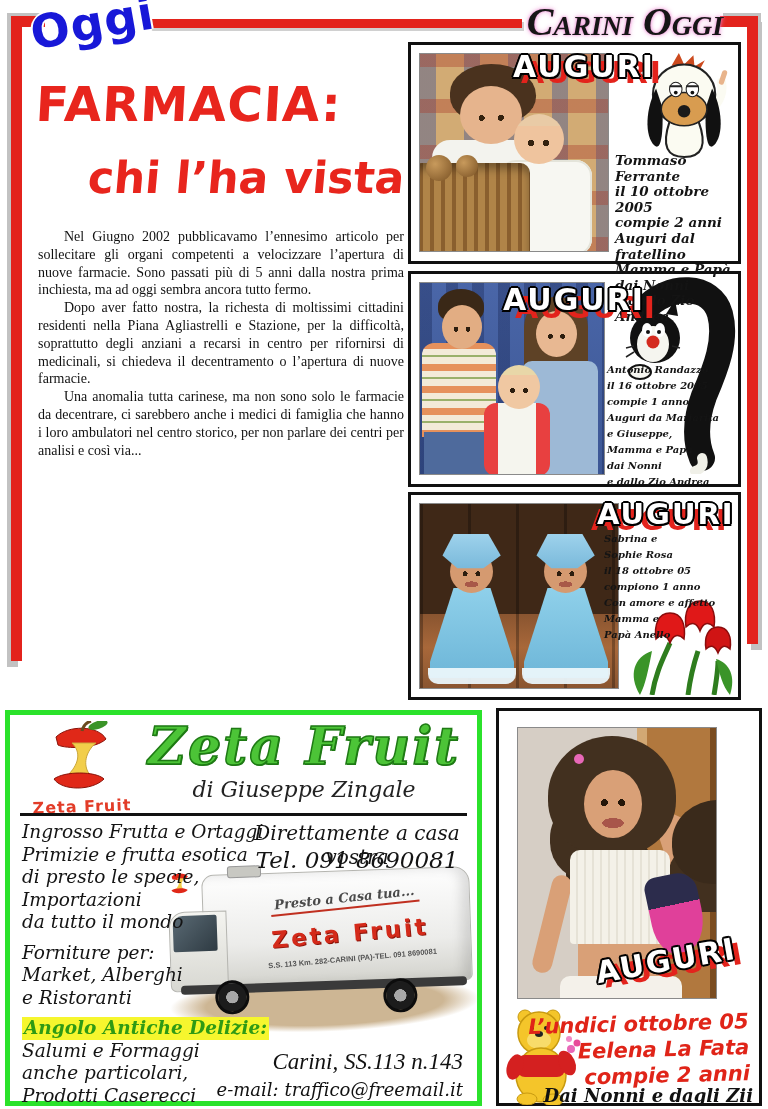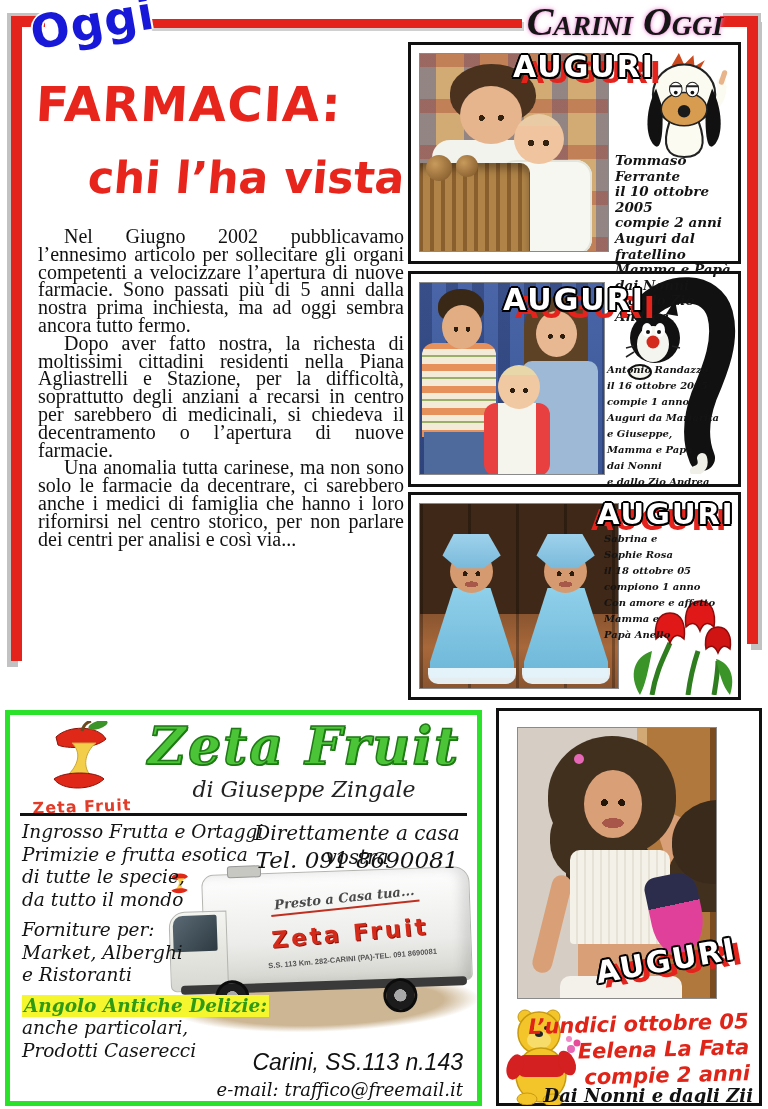--- a/index.html
+++ b/index.html
@@ -22,21 +22,21 @@
   .masthead{position:absolute;left:520px;top:-2px;width:210px;text-align:center;
         font-family:"Liberation Serif",serif;font-style:italic;font-weight:bold;
         font-variant:small-caps;font-size:40px;color:#161616;
         text-shadow:0 0 5px rgba(236,130,208,.9),0 0 2px rgba(236,130,208,.8)}
 
   
   .h1{position:absolute;left:36px;top:76px;font-family:"DejaVu Sans",sans-serif;font-weight:bold;
       font-size:48px;color:#e8251d;letter-spacing:1px;transform:skewX(-3deg)}
   .h2{position:absolute;left:88px;top:152px;font-family:"DejaVu Sans",sans-serif;font-weight:bold;
       font-size:44px;color:#e8251d;transform:skewX(-5deg)}
-  .article{position:absolute;left:38px;top:228px;width:366px;font-size:20px;line-height:17.8px;
+  .article{position:absolute;left:38px;top:228px;width:366px;font-size:14px;line-height:17.8px;
       text-align:justify}
   .article p{margin:0;text-indent:26px}
 
   
   .gbox{position:absolute;left:408px;width:333px;background:#fff;border:3px solid #101010}
   #gbox1{top:42px;height:222px} #gbox2{top:271px;height:216px} #gbox3{top:492px;height:208px}
   #gbox4{position:absolute;left:496px;top:708px;width:266px;height:398px;background:#fff;border:3px solid #101010}
 
   .photo{position:absolute;overflow:hidden;border:1px solid #8a8a8a}
   .photo>div{position:absolute}
@@ -165,21 +165,21 @@
     font-style:italic;font-size:22px;color:#222}
   .ad-rule{position:absolute;left:10px;top:98px;width:447px;height:3px;background:#111}
   .ad-left{position:absolute;left:12px;top:106px;font-family:"DejaVu Serif",serif;font-style:italic;
     font-size:18.5px;line-height:22.5px;color:#141414;z-index:5}
   .ad-gap{height:8px}
   .ad-highlight{display:inline-block;color:#2f9a14;font-weight:bold;background:#f6f62e;padding:0 2px}
   .ad-direct{position:absolute;left:228px;top:106px;width:238px;text-align:center;font-family:"DejaVu Serif",serif;
     font-style:italic;font-size:20px;color:#141414;z-index:5}
   .ad-tel{position:absolute;left:228px;top:132px;width:238px;text-align:center;font-family:"DejaVu Serif",serif;
     font-style:italic;font-size:23px;color:#141414;z-index:5}
-  .ad-addr{position:absolute;right:14px;top:334px;font-family:Liberation Sans, sans-serif;font-style:italic;
+  .ad-addr{position:absolute;right:14px;top:334px;font-family:Liberation Serif, serif;font-style:italic;
     font-size:23px;color:#111;z-index:5}
   .ad-email{position:absolute;right:14px;top:364px;font-family:"DejaVu Serif",serif;font-style:italic;
     font-size:18px;color:#111;z-index:5}
 
   
   .van{position:absolute;left:158px;top:150px;width:312px;height:184px;transform:rotate(-2deg);z-index:1}
   .van>div{position:absolute}
   .van-ground{left:-10px;top:112px;width:330px;height:66px;
     background:radial-gradient(ellipse 60% 55% at 50% 40%,#cdb694 0 60%,rgba(205,182,148,0) 78%)}
   .van-body{left:36px;top:6px;width:268px;height:114px;border:1px solid #b5b5b0;border-radius:12px 16px 6px 6px;
@@ -212,22 +212,22 @@
   <div class="frame fr-arm"></div>
   <div class="frame top-rule"></div>
 
   <div class="oggi">Oggi</div>
   <div class="masthead">Carini Oggi</div>
 
   <div class="h1">FARMACIA:</div>
   <div class="h2">chi l’ha vista?</div>
   <div class="article">
     <p>Nel Giugno 2002 pubblicavamo l’ennesimo articolo per sollecitare gli organi competenti a velocizzare l’apertura di nuove farmacie. Sono passati più di 5 anni dalla nostra prima inchiesta, ma ad oggi sembra ancora tutto fermo.</p>
-    <p>Dopo aver fatto nostra, la richesta di moltissimi cittadini residenti nella Piana Agliastrelli e Stazione, per la difficoltà, soprattutto degli anziani a recarsi in centro per sarebbero di medicinali, si chiedeva il  decentramento o l’apertura di nuove farmacie.</p>
-    <p>Una anomalia tutta carinese, ma non sono solo le farmacie da decentrare, ci sarebbero anche i medici di famiglia che hanno i loro rifornirsi nel centro storico, per non parlare dei centri per analisi e così via...</p>
+    <p>Dopo aver fatto nostra, la richesta di moltissimi cittadini residenti nella Piana Agliastrelli e Stazione, per la difficoltà, soprattutto degli anziani a recarsi in centro per rifornirsi di medicinali, si chiedeva il  decentramento o l’apertura di nuove farmacie.</p>
+    <p>Una anomalia tutta carinese, ma non sono solo le farmacie da decentrare, ci sarebbero anche i medici di famiglia che hanno i loro ambulatori nel centro storico, per non parlare dei centri per analisi e così via...</p>
   </div>
 
   <div class="gbox" id="gbox1">
     <div class="photo" id="photo1">
       <div class="p1-boy-shirt"></div>
       <div class="p1-boy-hair"></div>
       <div class="p1-boy-face"></div>
       <div class="p1-baby-body"></div>
       <div class="p1-baby-face"></div>
       <div class="p1-chair"></div>
@@ -402,28 +402,30 @@
       </svg>
       <div class="ad-logo-caption">Zeta Fruit</div>
     </div>
     <div class="ad-title">Zeta Fruit</div>
     <div class="ad-subtitle">di Giuseppe Zingale</div>
     <div class="ad-rule"></div>
 
     <div class="ad-left">
       <div>Ingrosso Frutta e Ortaggi</div>
       <div>Primizie e frutta esotica</div>
-      <div>di tutte le specie,</div>
+      <div>di presto le specie,</div>
+      <div>Importazioni</div>
       <div>da tutto il mondo</div>
       <div class="ad-gap"></div>
       <div>Forniture per:</div>
       <div>Market, Alberghi</div>
       <div> e Ristoranti</div>
       <div class="ad-gap"></div>
       <div><span class="ad-highlight">Angolo Antiche Delizie:</span></div>
+      <div>Salumi e Formaggi</div>
       <div>anche particolari,</div>
       <div>Prodotti Caserecci</div>
     </div>
 
     <div class="ad-direct">Direttamente a casa vostra</div>
     <div class="ad-tel">Tel. 091 8690081</div>
 
     <div class="van">
       <div class="van-ground"></div>
       <div class="van-body"></div>

